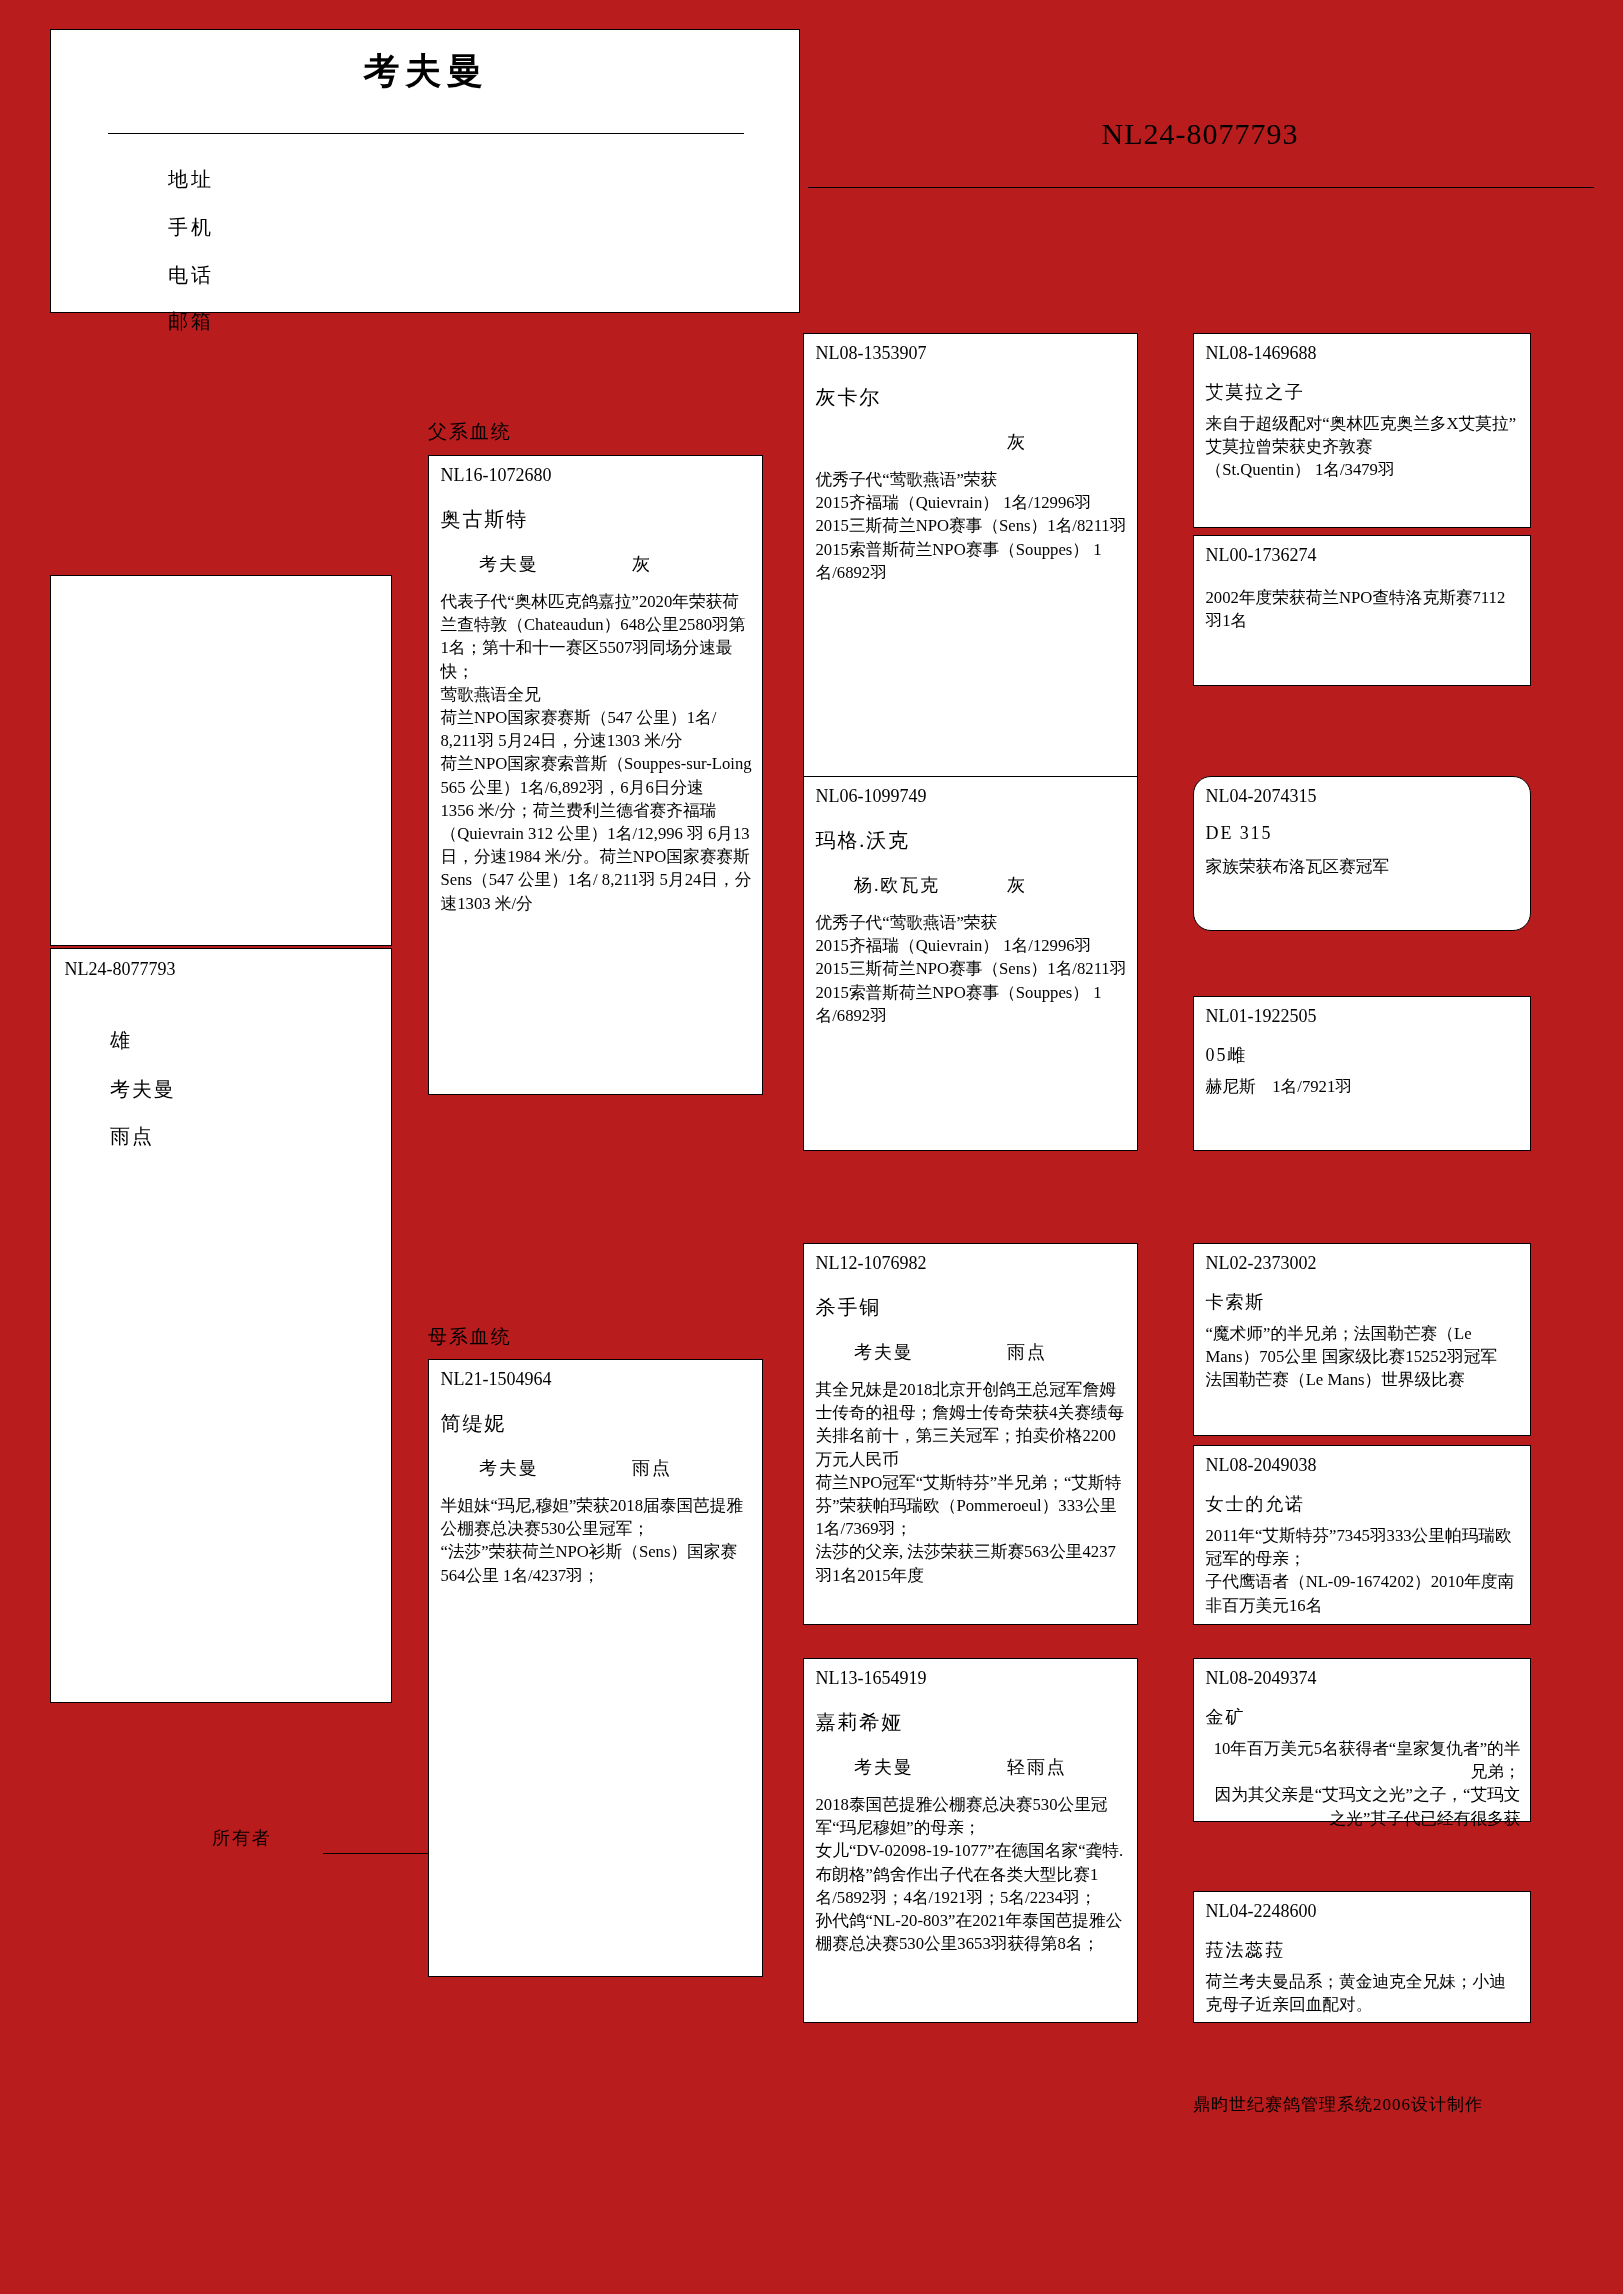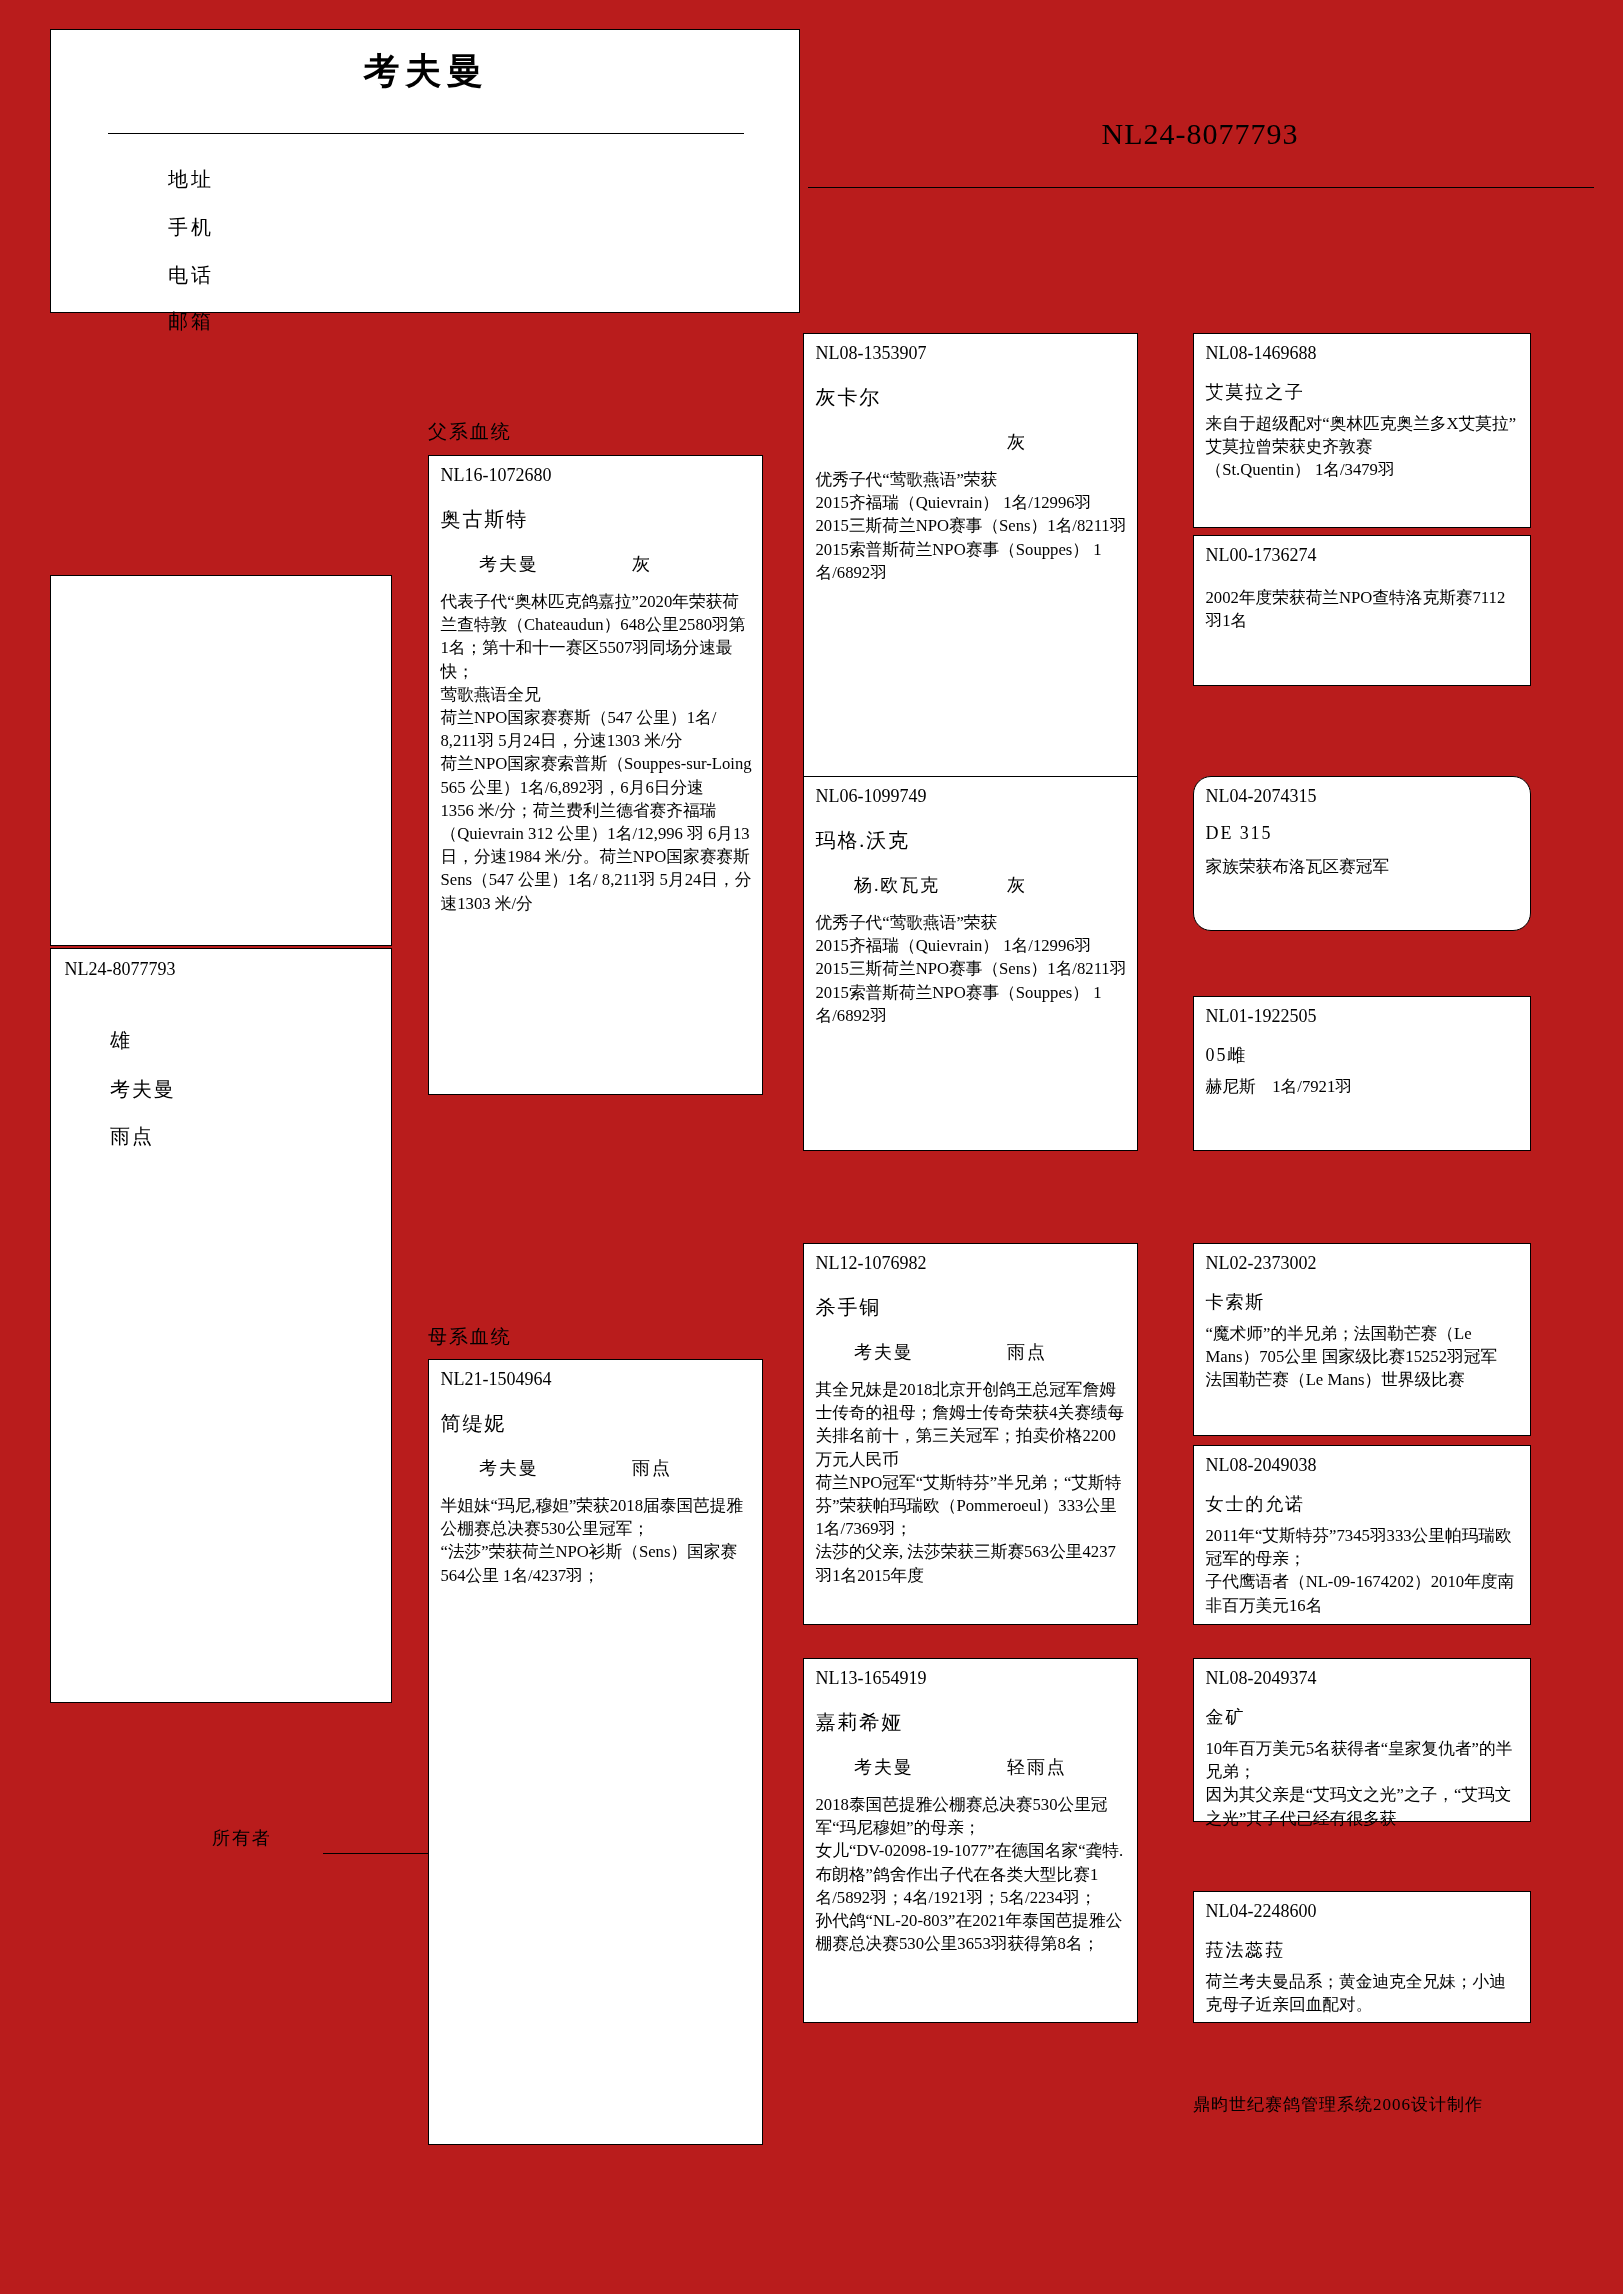--- a/index.html
+++ b/index.html
@@ -139,21 +139,21 @@
   }
   #lbl-sire { left: 428px; top: 419px; }
   #lbl-dam  { left: 428px; top: 1324px; }
 
   
   .g1 {
     left: 428px;
     width: 335px;
   }
   #sire-box { top: 455px; height: 640px; }
-  #dam-box  { top: 1359px; height: 786px; }
+  #dam-box  { top: 1359px; height: 618px; }
   .g1 .ttl {
     position: absolute;
     left: 11.5px;
     top: 8.6px;
     font-size: 18px;
   }
   .g1 .name {
     position: absolute;
     left: 11.5px;
     top: 50px;
@@ -255,21 +255,21 @@
     line-height: 1.39;
   }
   .g3.nonm .txt { top: 50px; }
 
   #gg1 { top: 333px;  height: 195px; }
   #gg2 { top: 535px;  height: 151px; }
   #gg3 { top: 776px;  height: 155px; border-radius: 18px; }
   #gg4 { top: 996px; height: 155px; }
   #gg5 { top: 1243px; height: 193px; }
   #gg6 { top: 1445px; height: 180px; }
-  #gg7 { top: 1658px; height: 164px; }
+  #gg7 { top: 1658px; height: 164px; text-align: right; }
   #gg8 { top: 1891px; height: 132px; }
 
   #footer-note {
     position: absolute;
     left: 1193px;
     top: 2093px;
     font-size: 17px;
     letter-spacing: 1px;
   }
 </style>

